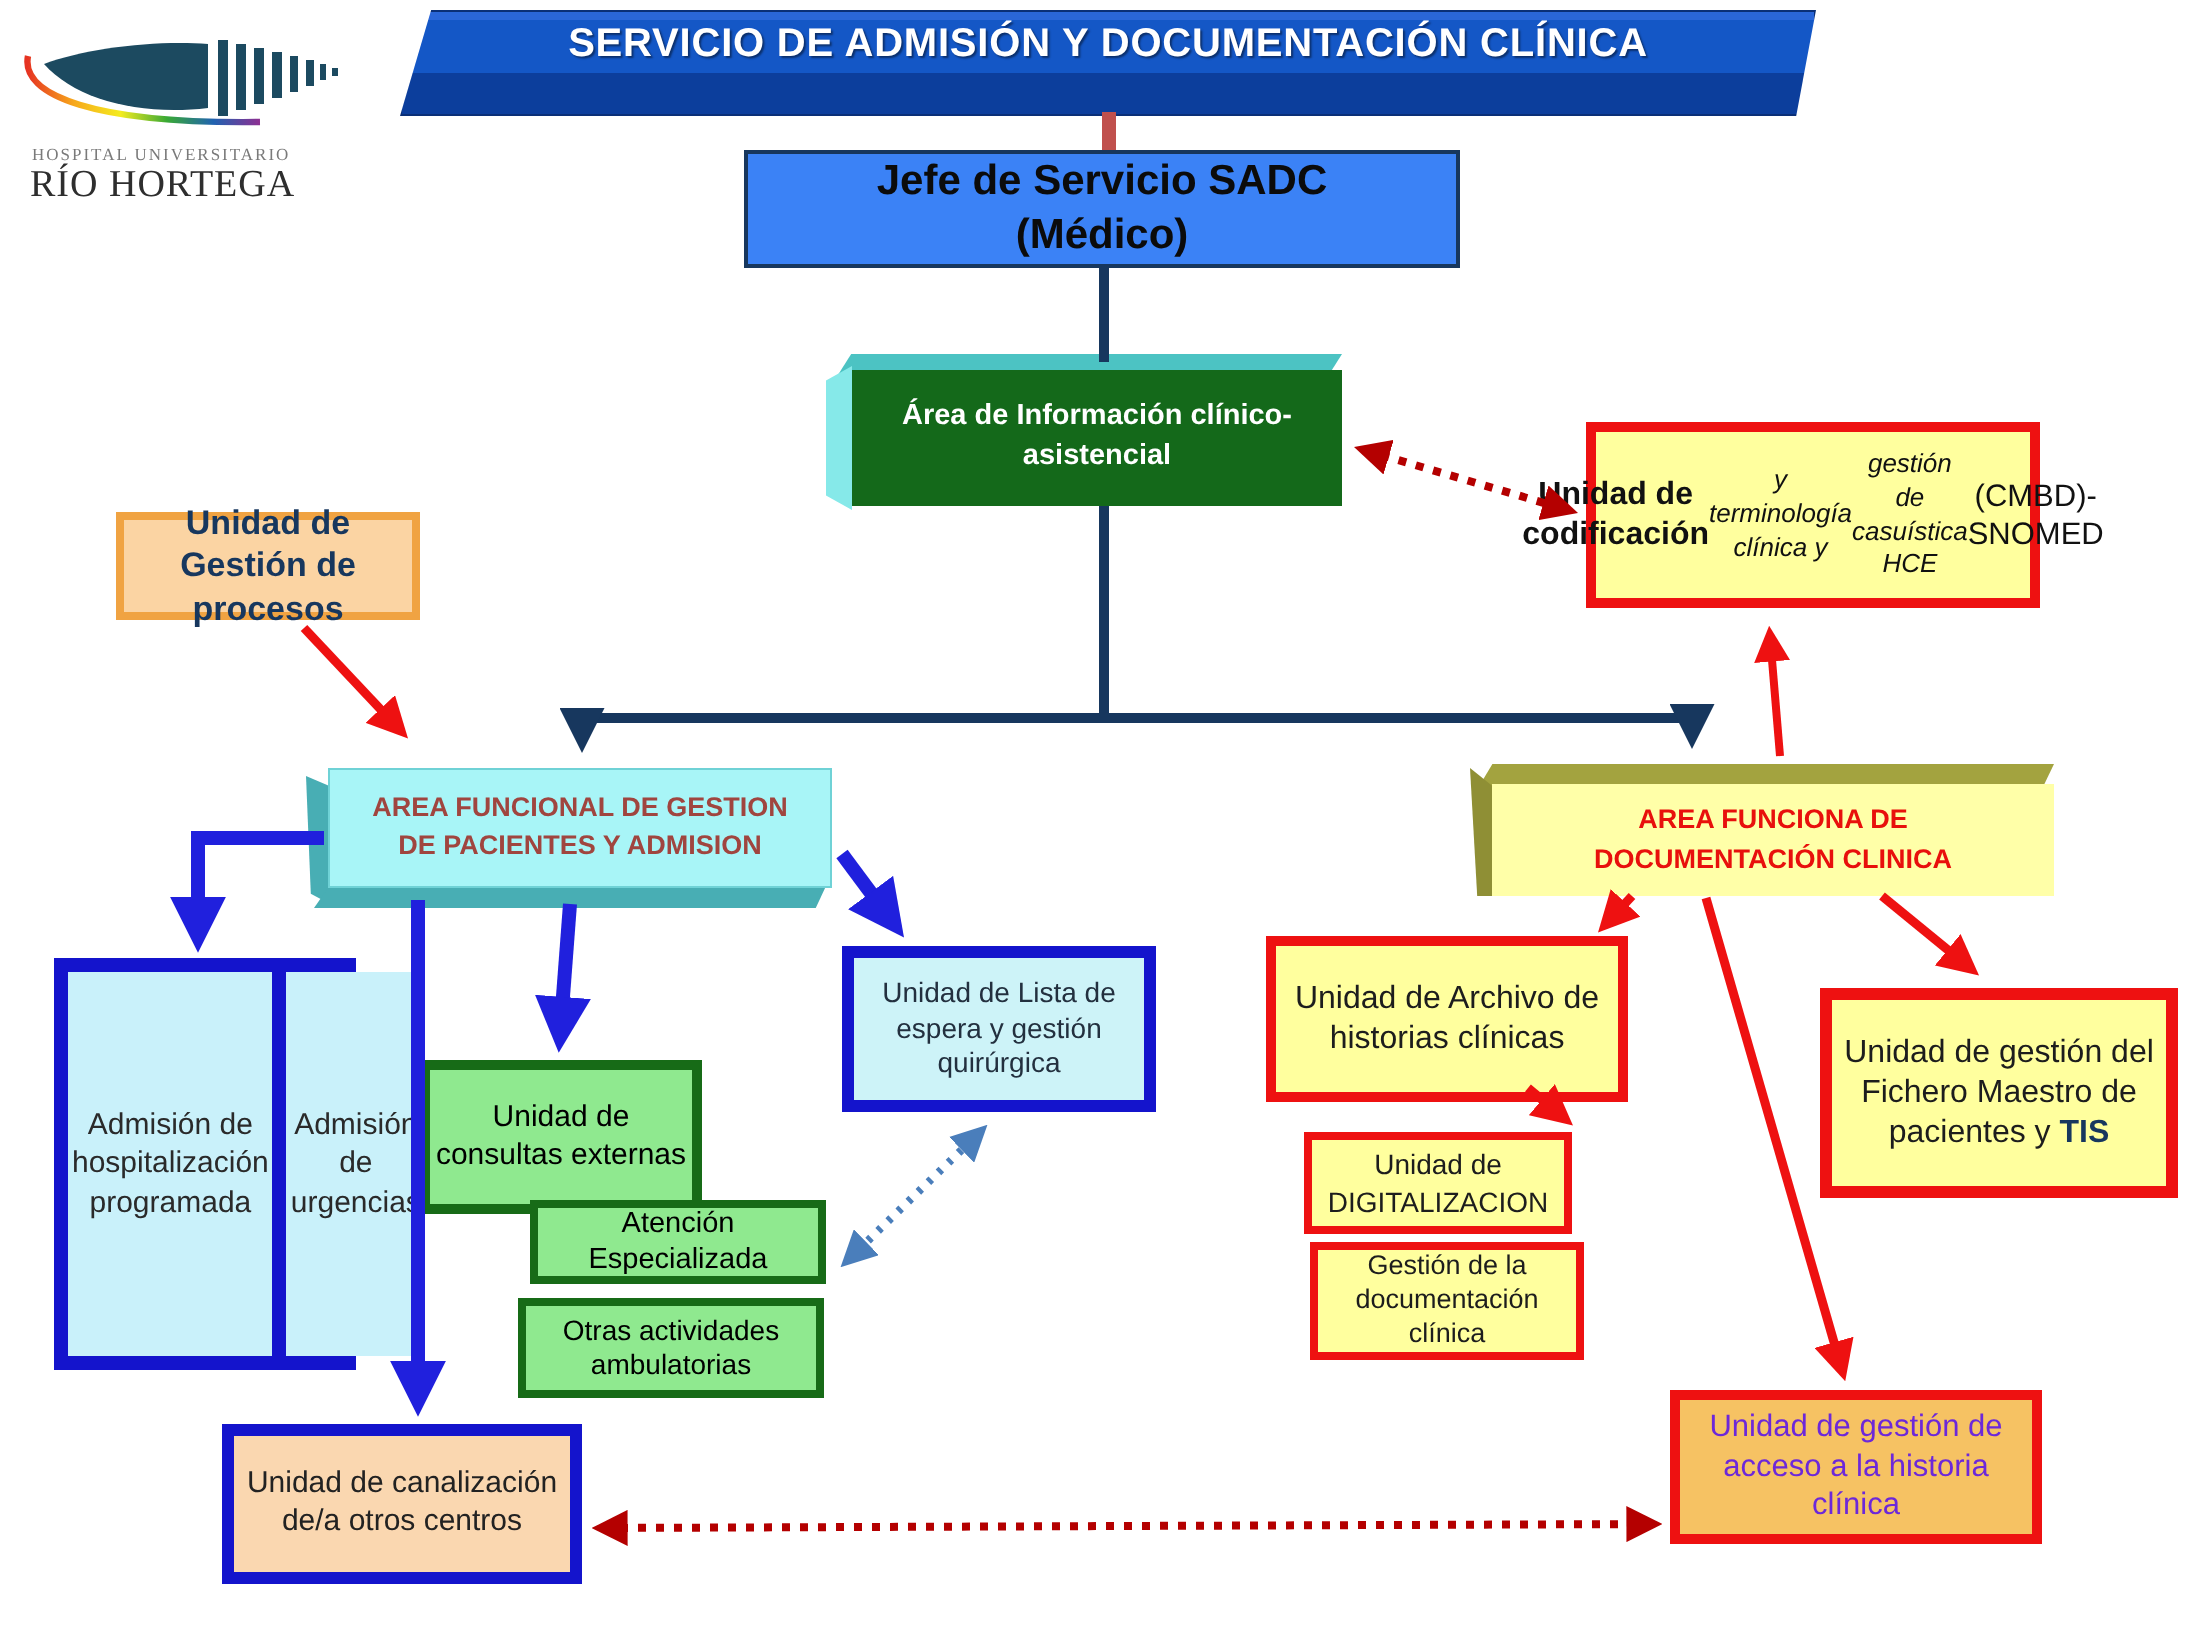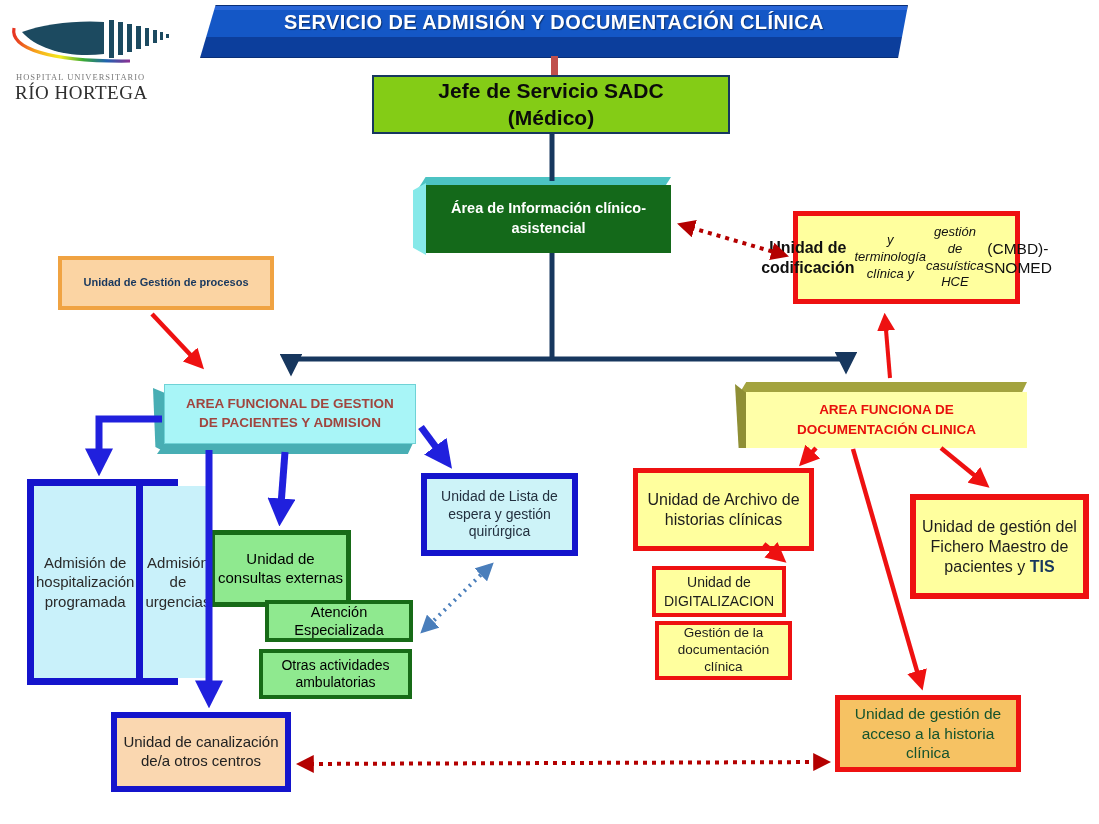--- a/index.html
+++ b/index.html
@@ -25,21 +25,21 @@
     text-shadow:1px 1px 1px rgba(0,0,0,.45);white-space:nowrap;
   }
   
   #logo{left:8px;top:14px;width:175px;height:96px;}
   #logo .l1{position:absolute;left:8px;top:58px;font-size:8.5px;letter-spacing:1px;color:#7a7a7a;font-family:"Liberation Serif",serif;}
   #logo .l2{position:absolute;left:7px;top:68px;font-size:19px;letter-spacing:.5px;color:#2e2e2e;font-family:"Liberation Serif",serif;}
   
   #stub{left:551px;top:56px;width:7px;height:19px;background:#c0504d;}
   
   #jefe{
-    left:372px;top:75px;width:358px;height:59px;background:#84cc16;
+    left:372px;top:75px;width:358px;height:59px;background:#3b82f6;
     border:2.5px solid #17375e;flex-direction:column;
     font-weight:bold;font-size:21px;color:#0b0b0b;
   }
   
   #areaInfoWrap{left:413px;top:177px;width:258px;height:78px;}
   #areaInfoWrap .bevL{position:absolute;left:0;top:6px;width:13px;height:72px;background:#86e9e9;clip-path:polygon(0 10%,100% 0,100% 100%,0 90%);}
   #areaInfoWrap .bevT{position:absolute;left:5px;top:0;width:253px;height:12px;background:#4cc3c3;clip-path:polygon(3% 0,100% 0,97% 100%,0 100%);}
   #areaInfoWrap .face{
     position:absolute;left:13px;top:8px;right:0;bottom:2px;background:#14691a;
     display:flex;align-items:center;justify-content:center;text-align:center;
@@ -48,22 +48,22 @@
   
   #codificacion{
     left:793px;top:211px;width:227px;height:93px;background:#ffff9e;border:5px solid #ee1111;
     color:#111;padding:2px;
   }
   #codificacion .c1{font-weight:bold;font-size:16px;}
   #codificacion .c2,#codificacion .c3{font-style:italic;font-size:13px;line-height:1.3;}
   #codificacion .c4{font-size:15.5px;margin-top:1px;}
   
   #procesos{
-    left:58px;top:256px;width:216px;height:54px;background:#fbd4a3;border:4px solid #f0a342;
-    color:#17375e;font-weight:bold;font-size:11px;padding:2px 0;
+    left:58px;top:256px;width:152px;height:54px;background:#fbd4a3;border:4px solid #f0a342;
+    color:#17375e;font-weight:bold;font-size:17px;padding:2px 0;
   }
   
   #areaFuncWrap{left:153px;top:384px;width:263px;height:70px;}
   #areaFuncWrap .bevL{position:absolute;left:0;top:4px;width:12px;height:64px;background:#48aeb4;clip-path:polygon(0 0,100% 8%,100% 100%,20% 92%);}
   #areaFuncWrap .bevB{position:absolute;left:4px;bottom:0;width:256px;height:11px;background:#48aeb4;clip-path:polygon(0 100%,3% 0,100% 0,98% 100%);}
   #areaFuncWrap .face{
     position:absolute;left:11px;top:0;right:0;bottom:10px;background:#a8f5f7;border:1px solid #6fd2d6;
     display:flex;align-items:center;justify-content:center;text-align:center;flex-direction:column;
     color:#a0453f;font-weight:bold;font-size:13.5px;line-height:1.4;
   }
@@ -101,21 +101,21 @@
   
   .yellow{background:#ffff9e;border:5px solid #ee1111;color:#1d1d1d;}
   #archivo{left:633px;top:468px;width:181px;height:83px;font-size:16px;}
   #digital{left:652px;top:566px;width:134px;height:51px;font-size:14px;border-width:4px;flex-direction:column;line-height:1.3;}
   #gesdoc{left:655px;top:621px;width:137px;height:59px;font-size:13.5px;border-width:4px;}
   #fichero{left:910px;top:494px;width:179px;height:105px;font-size:16px;border-width:6px;padding:2px 6px;}
   #fichero b{color:#17375e;}
   
   #acceso{
     left:835px;top:695px;width:186px;height:77px;background:#f6c263;border:5px solid #ee1111;
-    color:#14532d;font-size:15.5px;
+    color:#6d28d9;font-size:15.5px;
   }
   #canaliza{
     left:111px;top:712px;width:180px;height:80px;background:#fad7b0;border:6px solid #1414cc;
     color:#222;font-size:15px;
   }
   svg.layer{position:absolute;left:0;top:0;pointer-events:none;}
 </style>
 </head>
 <body>
 

